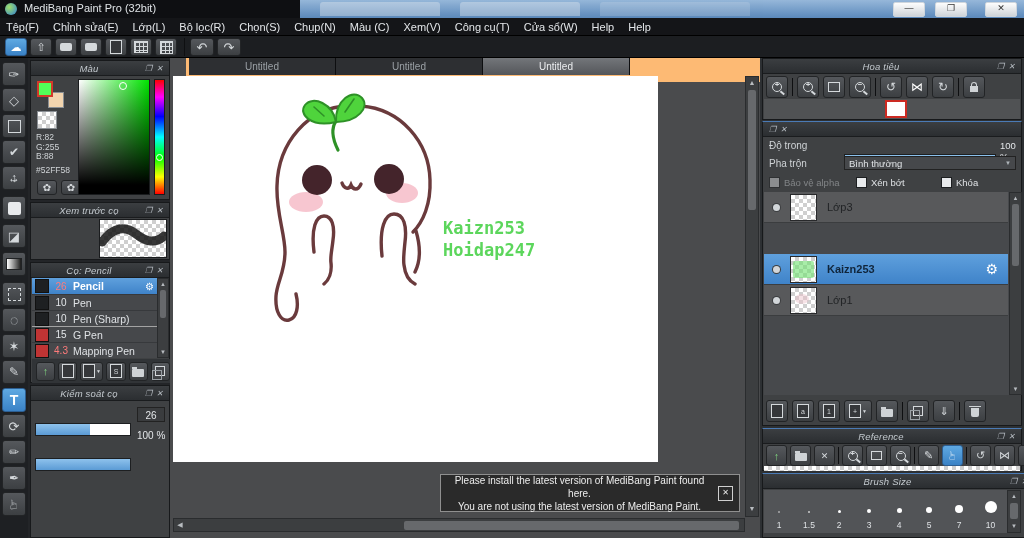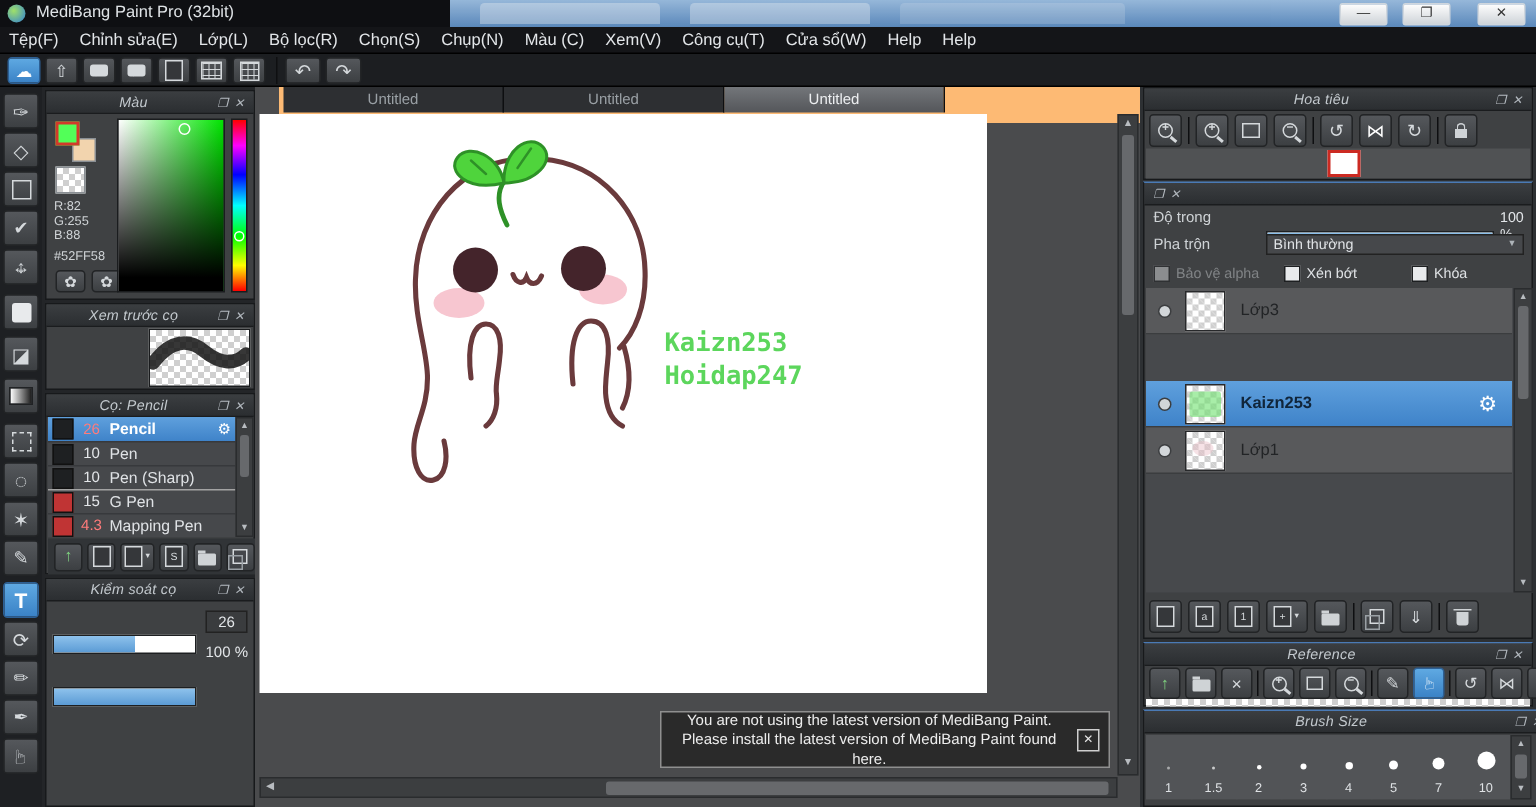--- a/index.html
+++ b/index.html
@@ -334,22 +334,22 @@
   </div>
 
   <div class="abs scroll" style="left:173px;top:518px;width:572px;height:14px;">
     <div style="position:absolute;left:0;top:0;width:12px;height:12px;text-align:center;font-size:7px;line-height:12px;color:#b8bcc0;">◀</div>
     <div class="thumbbar" style="position:absolute;left:230px;top:2px;width:335px;height:9px;"></div>
   </div>
 
   <div class="abs" style="left:440px;top:474px;width:300px;height:38px;background:#2a2a2a;border:1px solid #8f8f8f;
        display:flex;align-items:center;">
     <div style="flex:1;text-align:center;font-size:10px;line-height:13px;color:#ededed;padding-left:6px;">
+      <div>Please install the latest version of MediBang Paint found here.</div>
       <div>You are not using the latest version of MediBang Paint.</div>
-      <div>Please install the latest version of MediBang Paint found here.</div>
     </div>
     <div style="width:13px;height:13px;border:1px solid #cfcfcf;margin:0 6px;text-align:center;line-height:12px;
          font-size:8px;color:#e8e8e8;">✕</div>
   </div>
 
   <div class="abs" style="left:760px;top:58px;width:264px;height:480px;background:#2d3033;"></div>
 
   <div class="abs panel" style="left:762px;top:58px;width:260px;height:62px;">
     <div class="hdr">
       <span class="t">Hoa tiêu</span>

